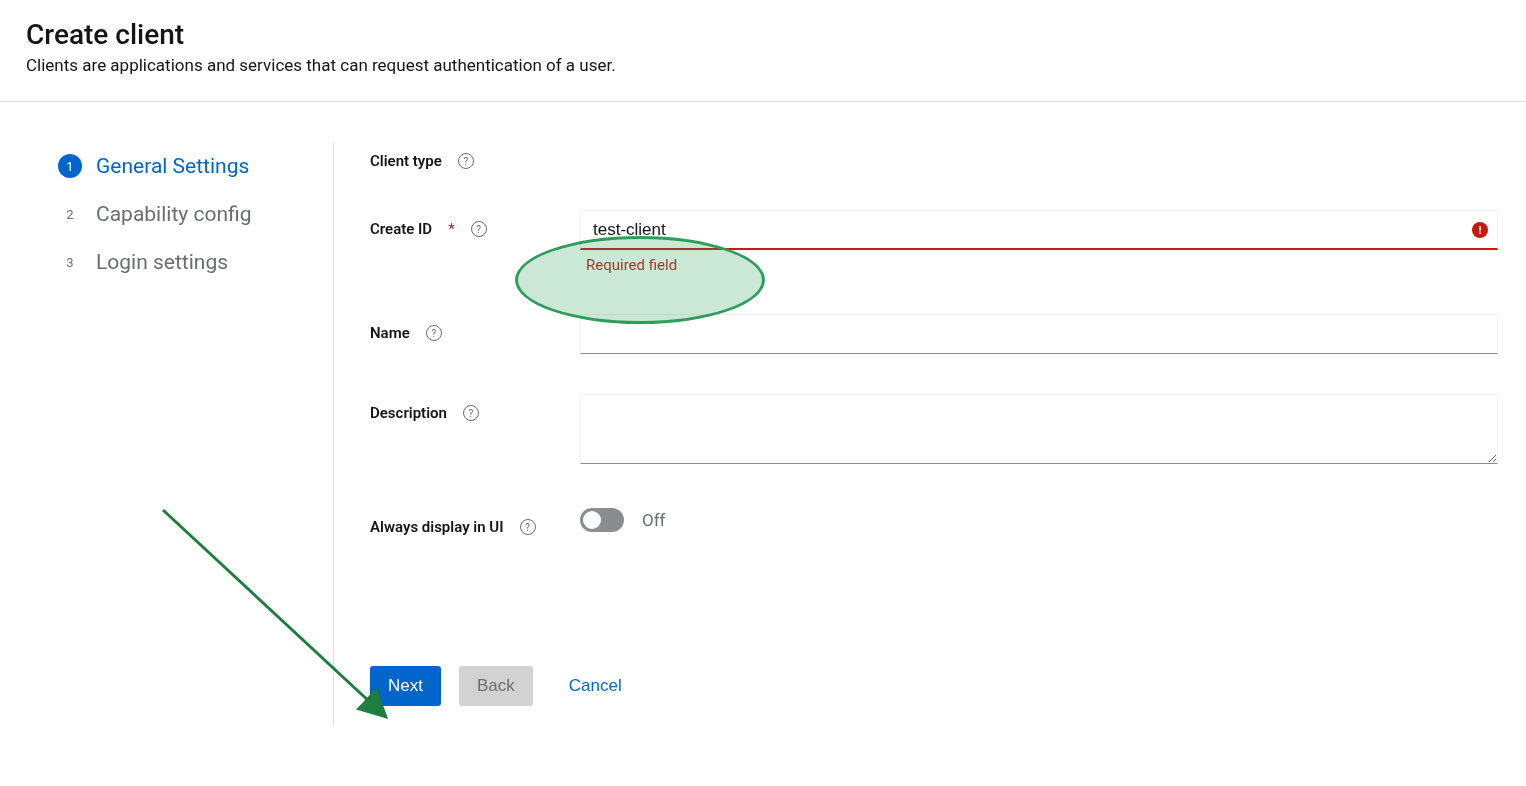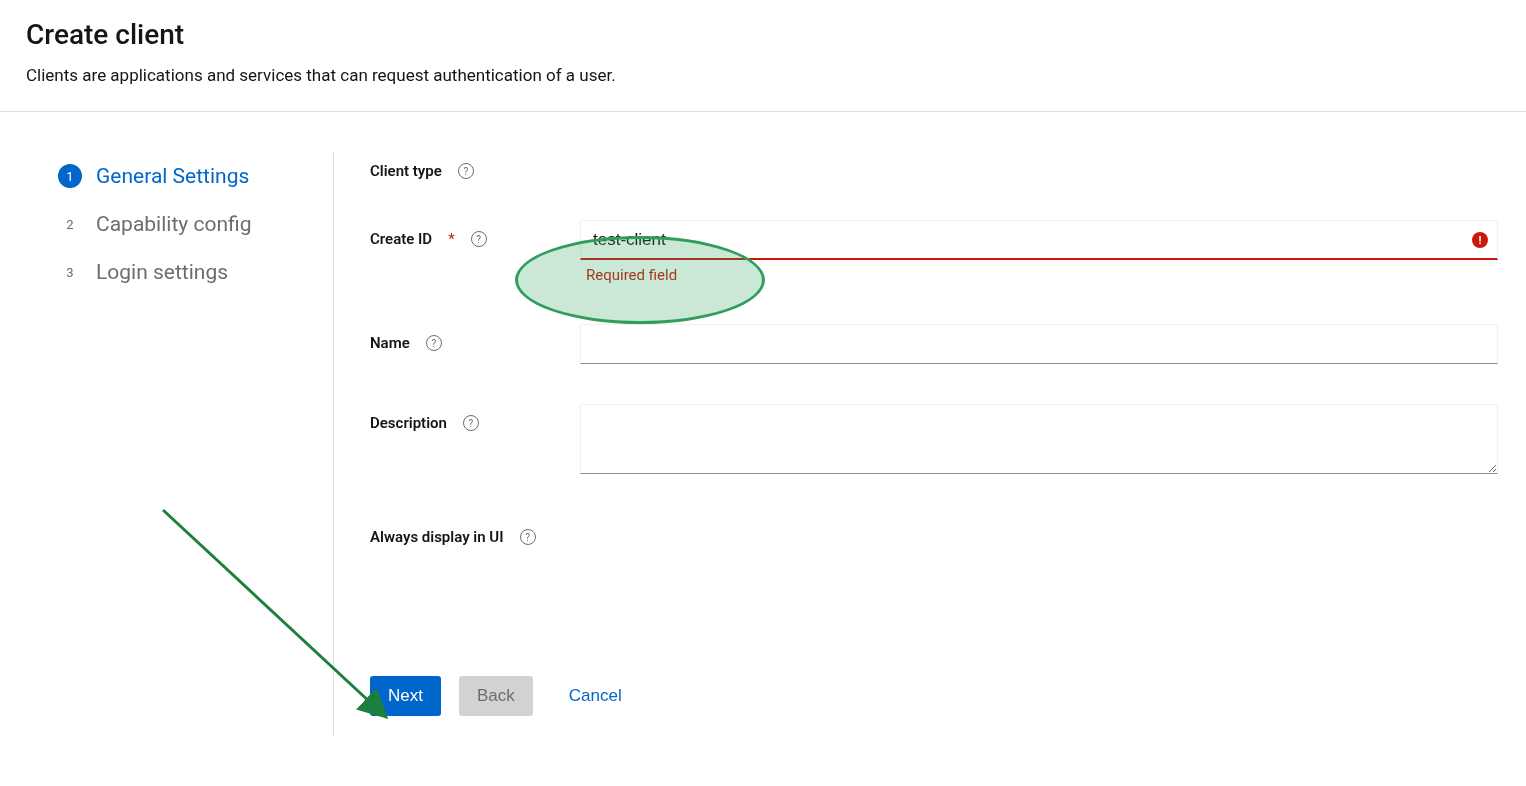--- a/index.html
+++ b/index.html
@@ -11,21 +11,21 @@
       height: 786px;
       position: relative;
     }
     .header {
       padding: 18px 26px 26px 26px;
       border-bottom: 1px solid #e0e0e0;
     }
     .page-title {
       font-size: 28px;
       font-weight: 500;
-      margin-bottom: 14px;
+      margin-bottom: 4px;
       color: #151515;
     }
     .page-desc {
       font-size: 17px;
       color: #151515;
     }
     .content {
       display: flex;
       padding-top: 40px;
       padding-left: 54px;
@@ -315,20 +315,28 @@
         </div>
         <div class="form-control-col">
           <textarea class="textarea-control" style=""></textarea>
         </div>
       </div>
 
       <div class="form-row" style="margin-bottom:0;">
         <div class="form-label-col">
           <span class="form-label">Always display in UI</span>
           <span class="help-icon">?</span>
+        </div>
+        <div class="form-control-col">
+          <div class="toggle-row">
+            <div class="toggle">
+              <div class="toggle-knob"></div>
+            </div>
+            <span class="toggle-label">Off</span>
+          </div>
         </div>
       </div>
 
     </div>
 
     <div class="button-row">
       <button class="btn btn-primary">Next</button>
       <button class="btn btn-secondary">Back</button>
       <button class="btn btn-link">Cancel</button>
     </div>

